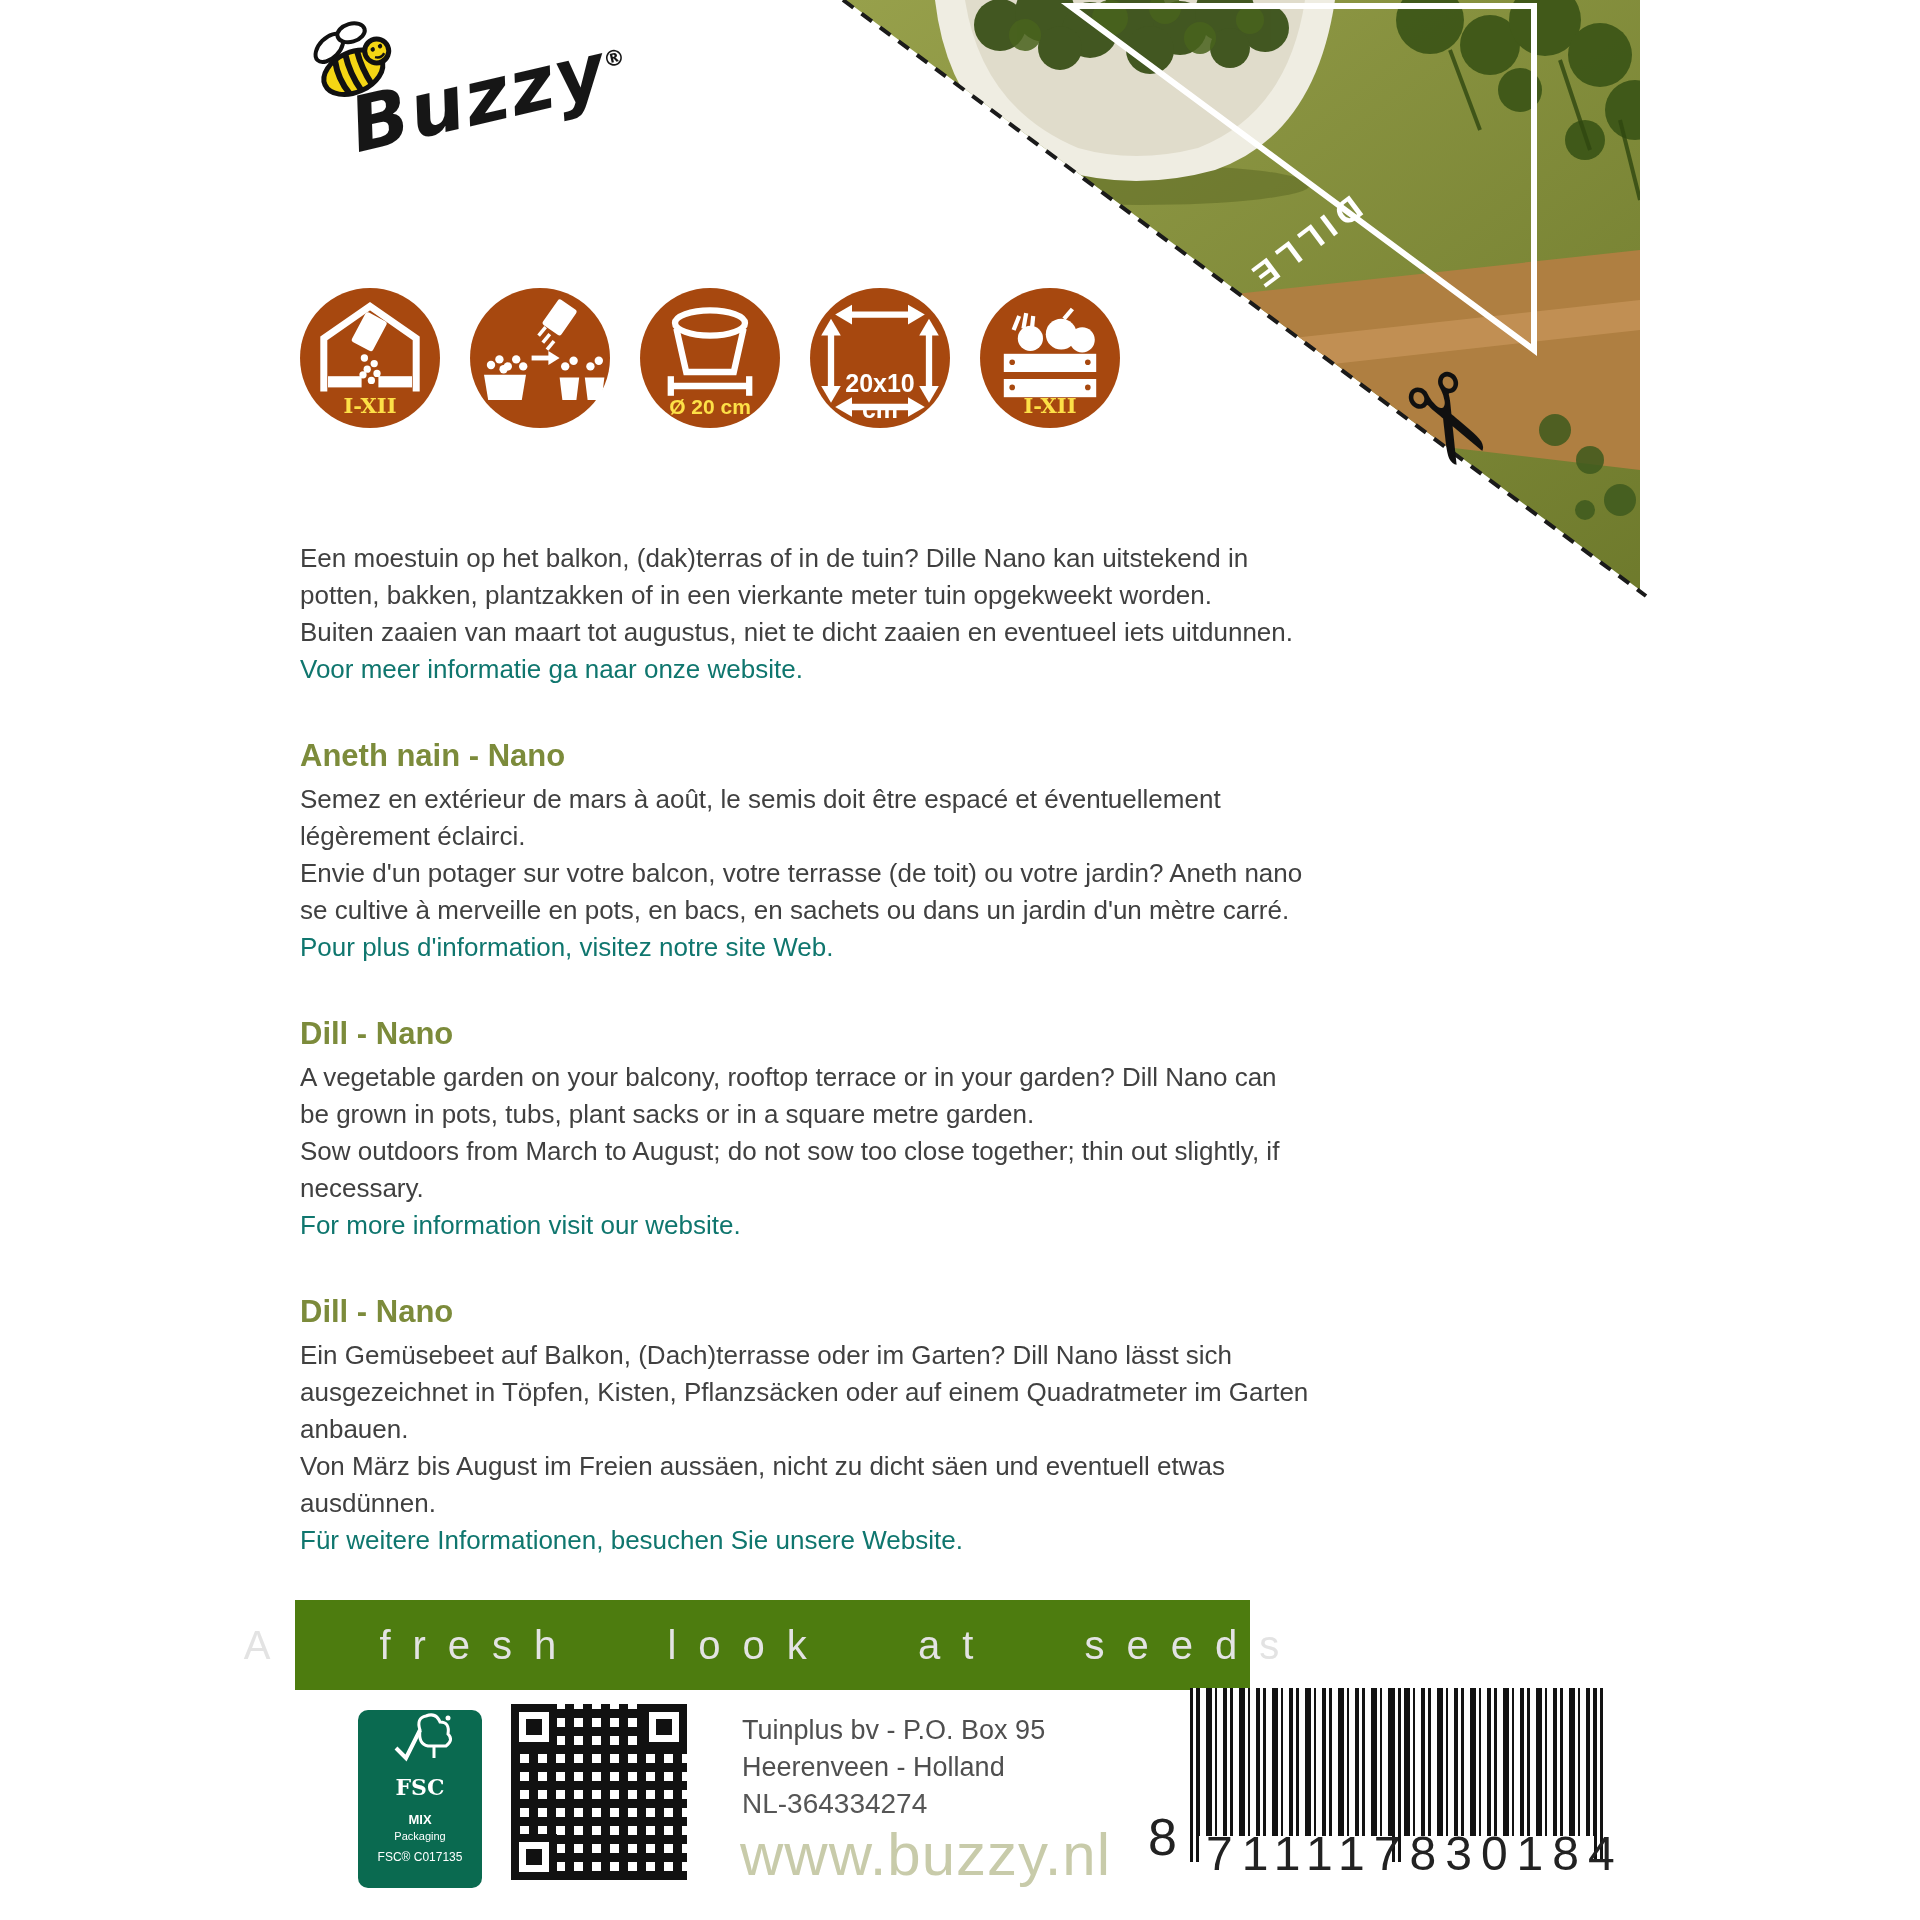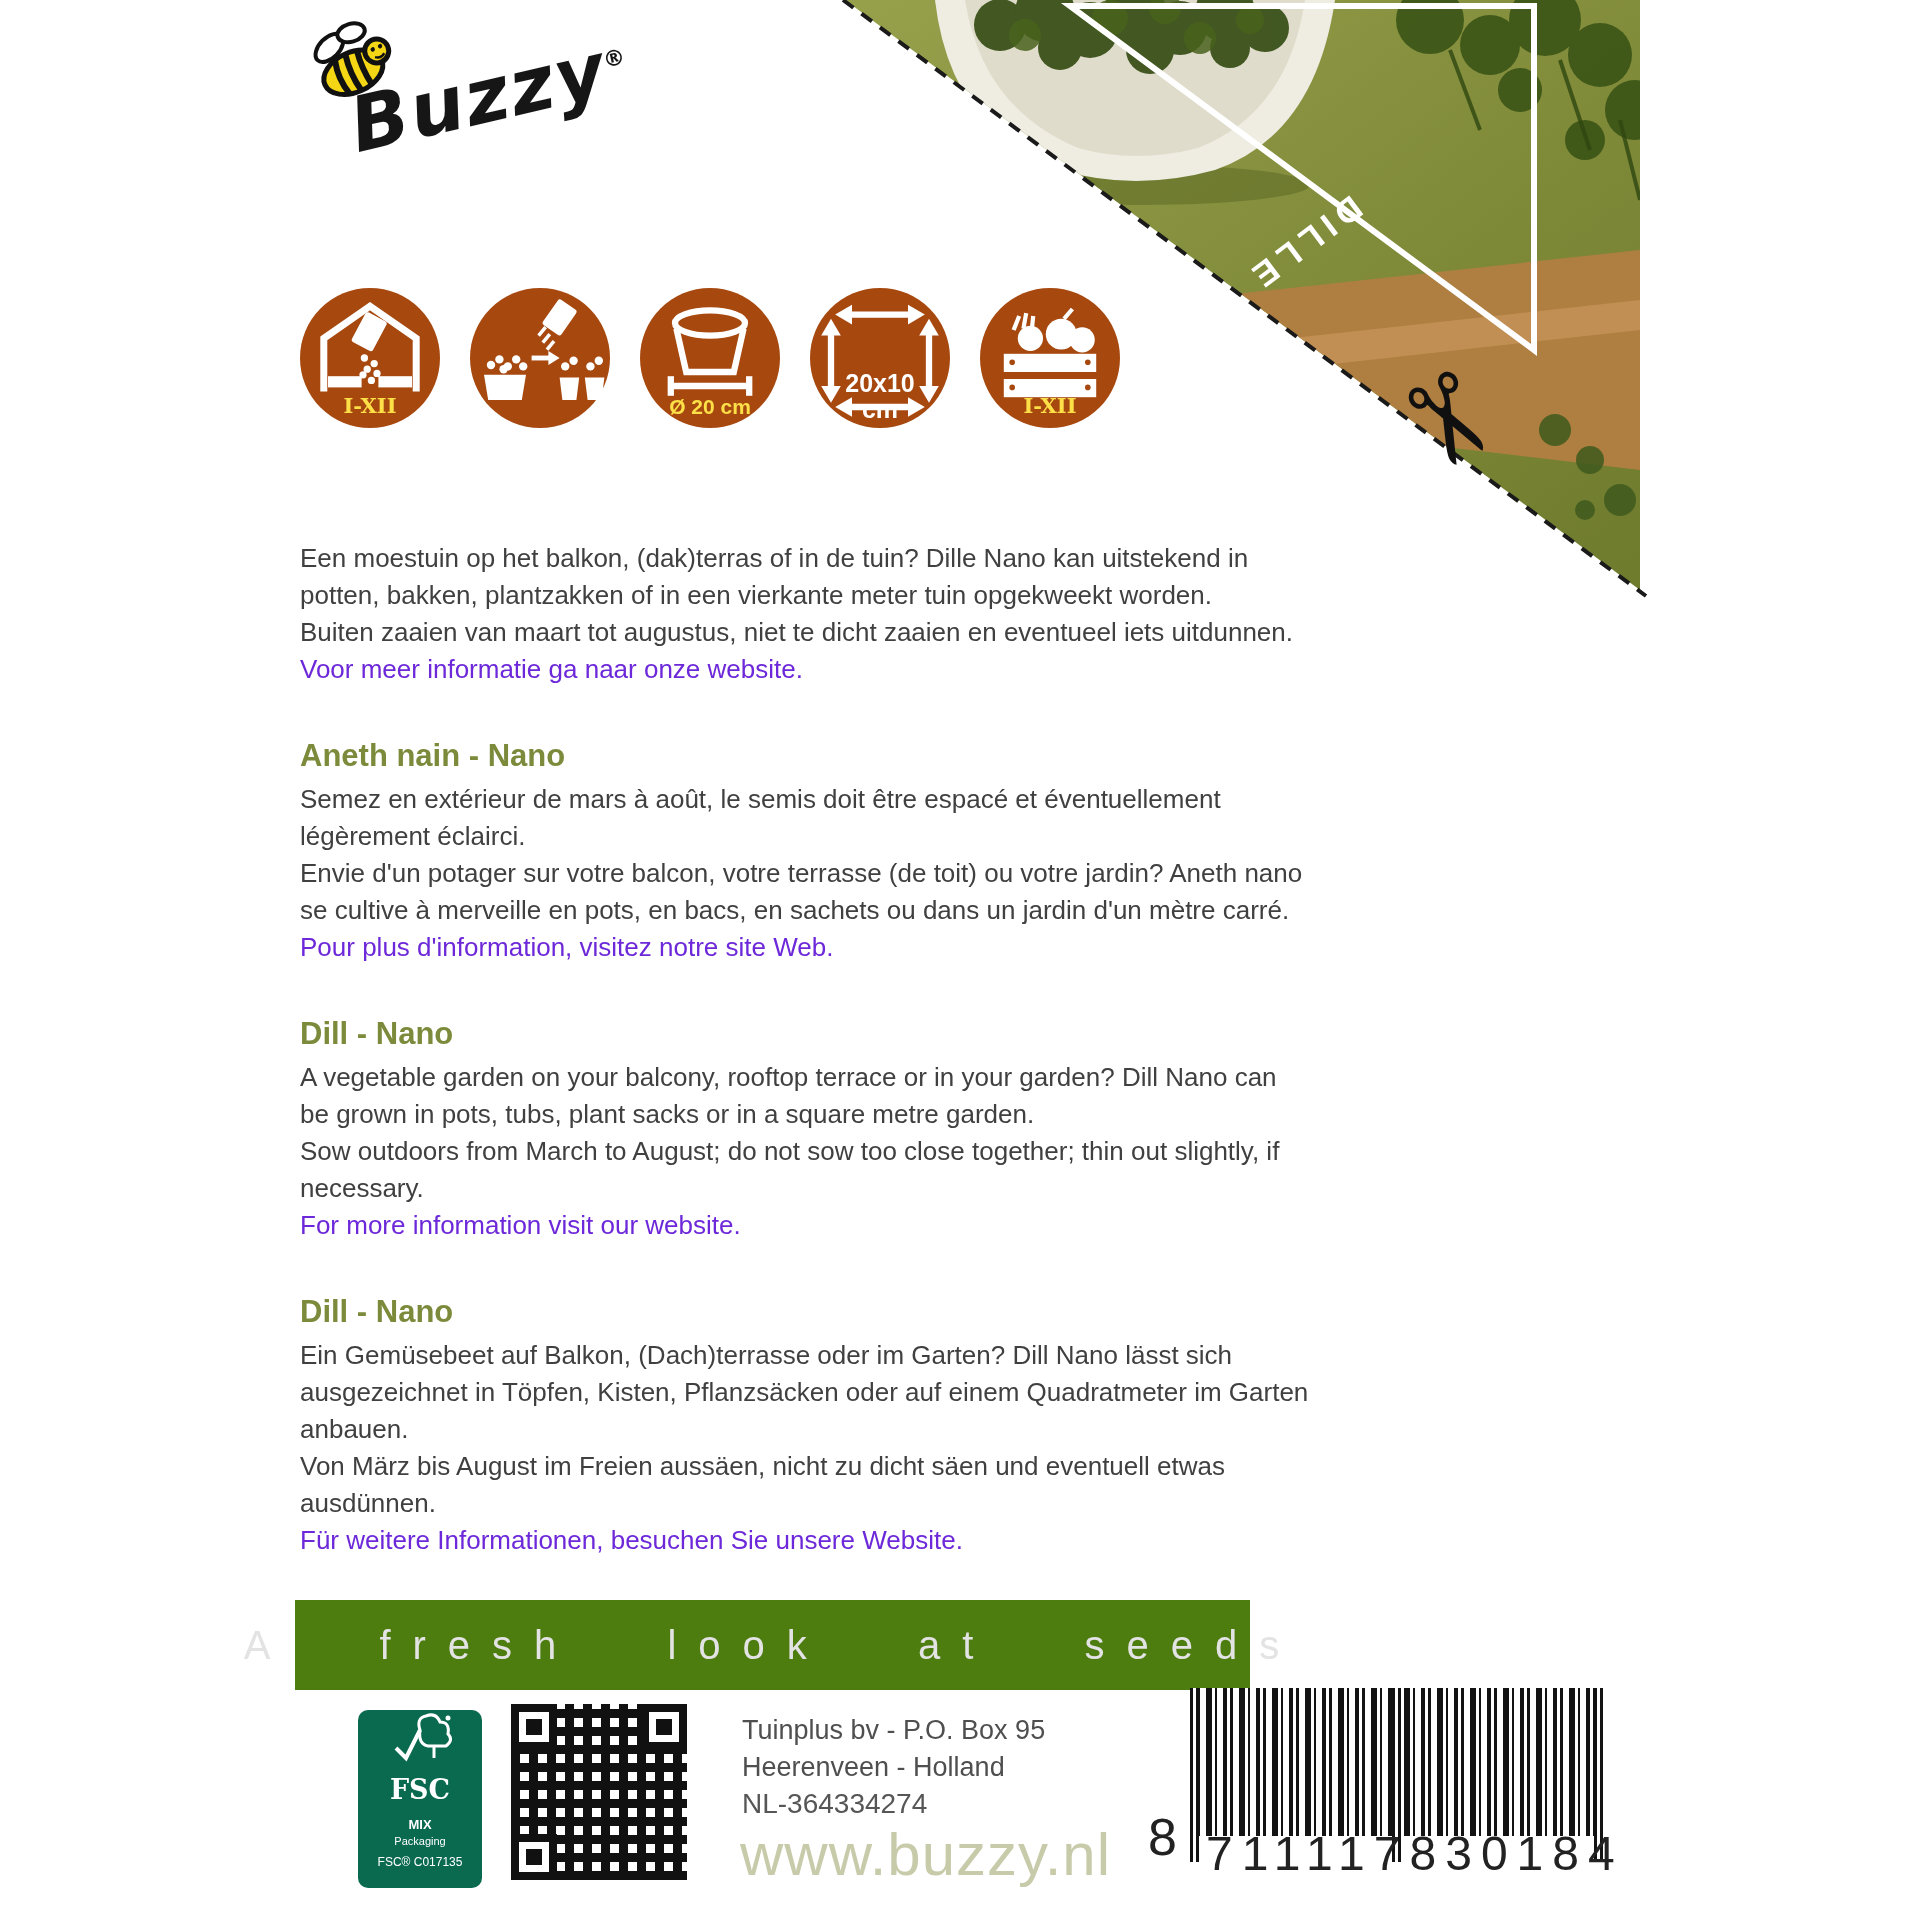--- a/index.html
+++ b/index.html
@@ -30,33 +30,33 @@
               font-family:"DejaVu Serif",serif;font-weight:bold;font-size:21px;margin-top:28px;}
   .icon-label.sans{font-family:"Liberation Sans",sans-serif;font-size:21px;bottom:9px;}
   .icon-center-text{position:absolute;left:0;right:0;top:44px;text-align:center;color:#fff;
                     font-weight:bold;font-size:25px;line-height:26px;margin-top:38px;}
 
   
   .text-col{position:absolute;left:300px;top:540px;width:1010px;}
   .text-col section{margin:0 0 50px 0;}
   .sec-heading{margin:0 0 7px 0;font-size:31px;font-weight:bold;color:#7C8B3B;}
   .text-col p{margin:0;font-size:26px;line-height:37px;color:#404040;}
-  .text-col p.website{color:#6d28d9;}
+  .text-col p.website{color:#0f766e;}
 
   .annual-line{position:absolute;left:300px;top:1498px;font-size:38px;font-weight:bold;color:#7C8B3B;}
 
   
   .tag-bar{position:absolute;left:295px;top:1600px;width:955px;height:90px;background:#4d7c0f;
            display:flex;align-items:center;justify-content:center;}
   .tag-bar span{color:#e3e3e3;font-size:40px;letter-spacing:0.55em;word-spacing:1.4em;white-space:nowrap;}
 
   
   .fsc{position:absolute;left:358px;top:1710px;width:124px;height:178px;background:#0A6A50;
        border-radius:10px;text-align:center;color:#fff;}
-  .fsc .fsc-acronym{font-family:"DejaVu Serif",serif;font-weight:bold;font-size:27px;margin-top:-4px;}
+  .fsc .fsc-acronym{font-family:"DejaVu Serif",serif;font-weight:bold;font-size:22px;margin-top:-4px;}
   .fsc .fsc-type{font-size:13px;font-weight:bold;margin-top:12px;}
   .fsc .fsc-cat{font-size:11px;margin-top:3px;}
   .fsc .fsc-code{font-size:12px;margin-top:8px;}
 
   .qr{position:absolute;left:505px;top:1698px;width:188px;height:188px;background:#fff;}
   .qr-pattern{position:absolute;inset:6px;
      background-image:repeating-linear-gradient(90deg,#111 0 9px,transparent 9px 18px),
                       repeating-linear-gradient(0deg,#111 0 9px,#fff 9px 18px);}
   .finder{position:absolute;width:46px;height:46px;border:8px solid #111;background:#fff;box-sizing:border-box;}
   .finder::after{content:'';position:absolute;inset:7px;background:#111;}

